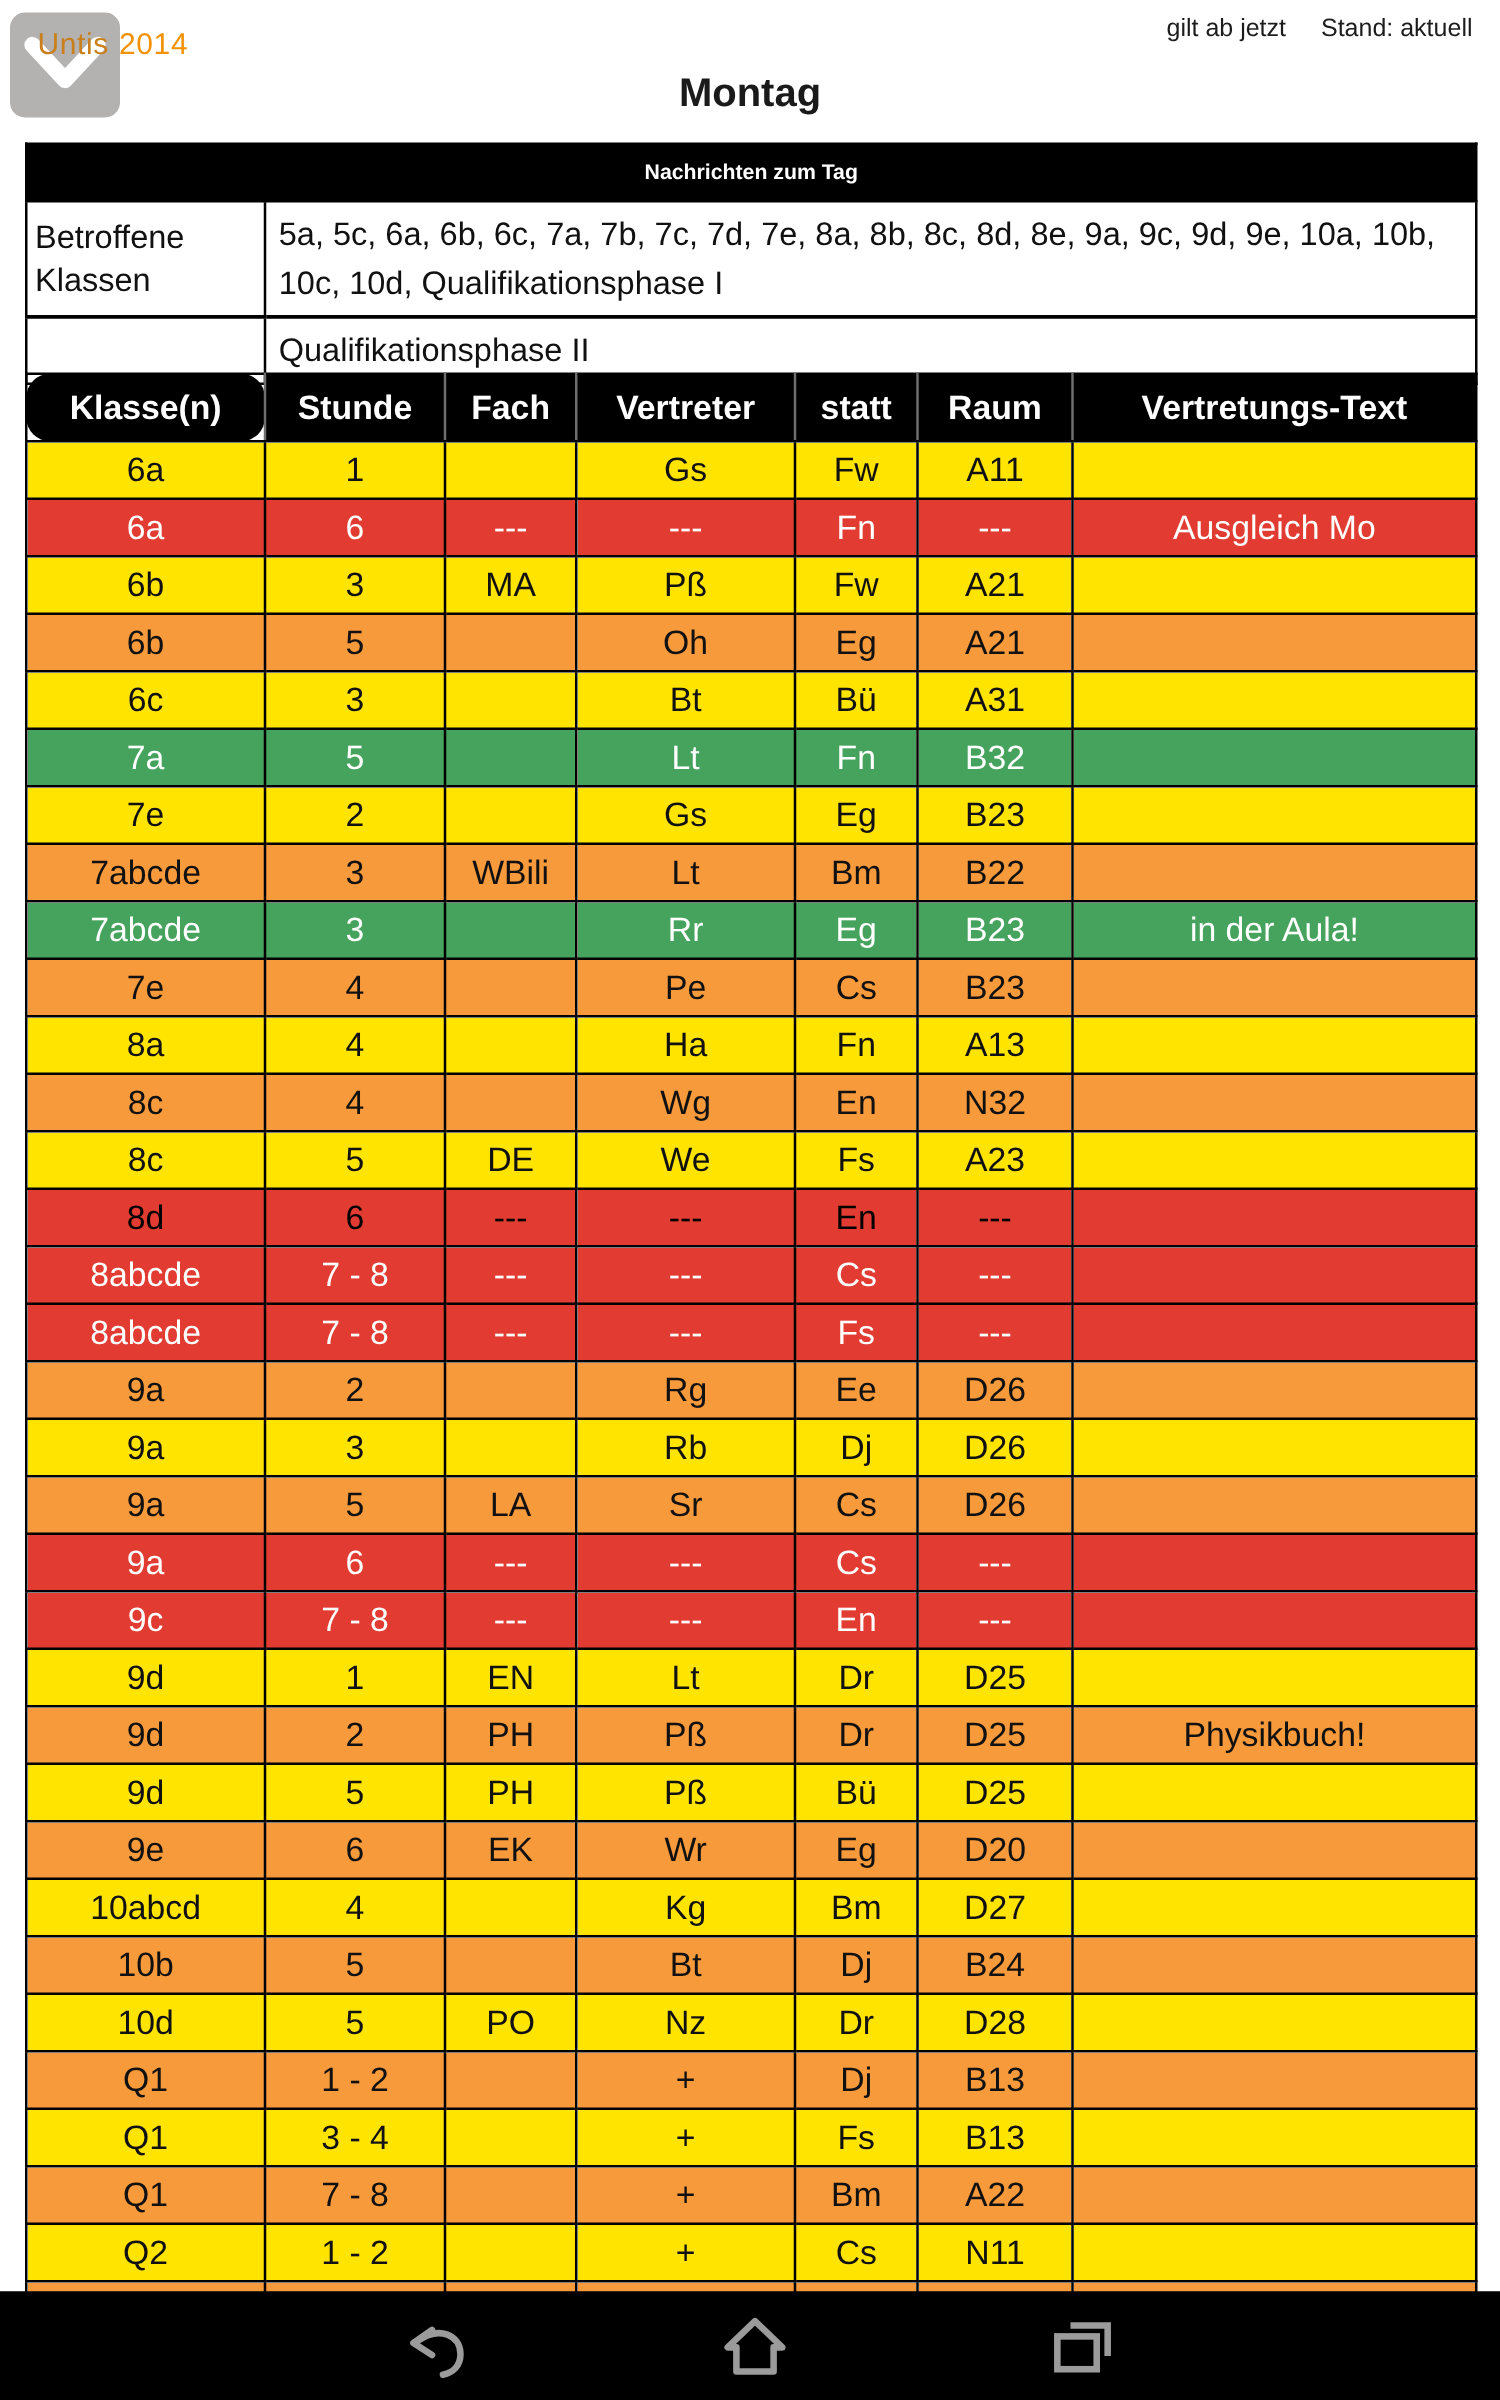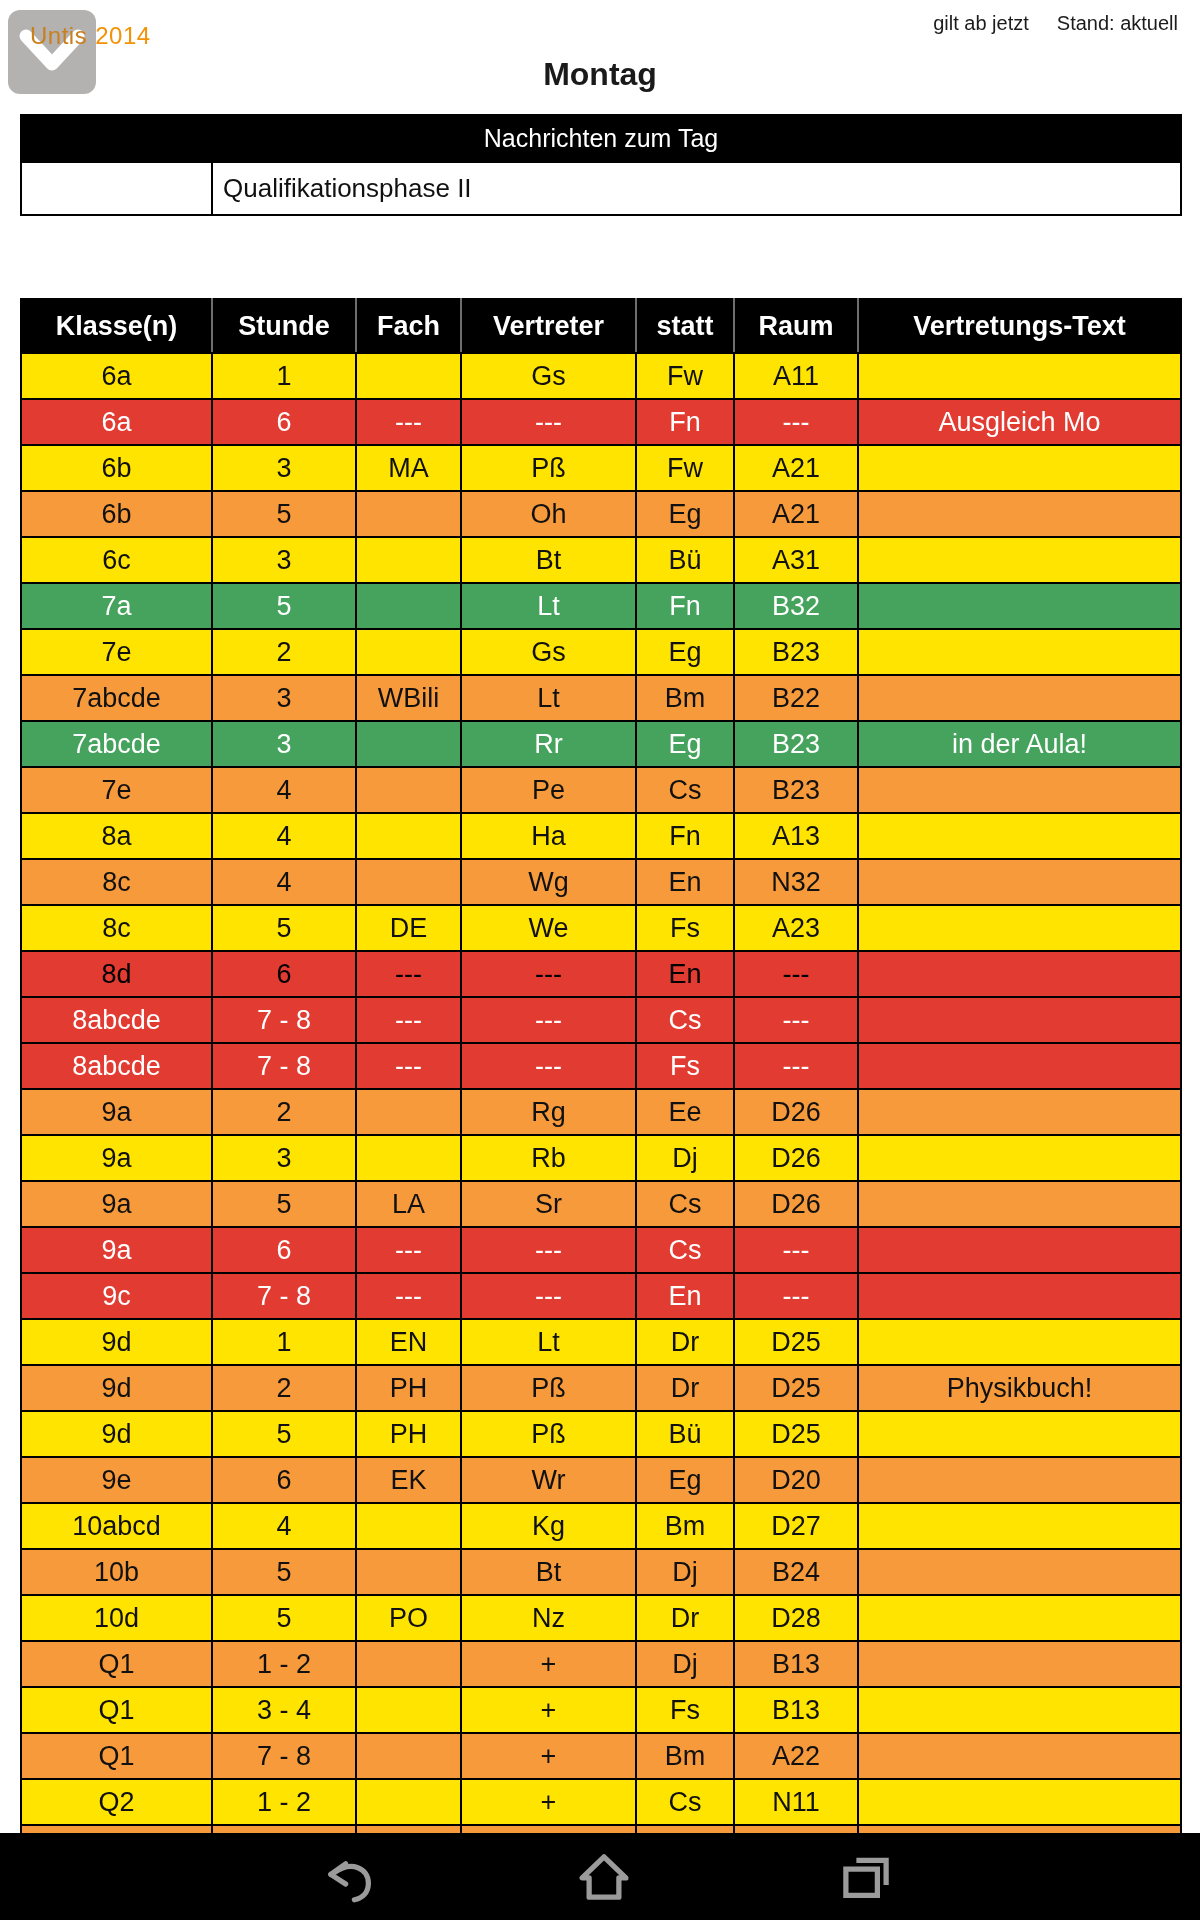--- a/index.html
+++ b/index.html
@@ -33,38 +33,38 @@
     text-align:center;font-size:32px;font-weight:bold;color:#1a1a1a;
   }
   
   .msg-table{
     position:absolute;left:20px;top:114px;width:1160px;
     border-collapse:collapse;table-layout:fixed;
     font-size:26px;
   }
   .msg-table td{border:2px solid #000;vertical-align:middle;}
   .msg-header{
-    background:#000;color:#fff;font-weight:normal;font-size:25px;
+    background:#000;color:#fff;font-weight:bold;font-size:17px;
     text-align:center;height:42px;
   }
   .msg-label{padding:4px 6px;line-height:1.35;}
   .msg-text{padding:6px 10px;line-height:1.5;}
   .msg-row-divider td{border-top:3px solid #000;}
   
   .sub-table{
     position:absolute;left:20px;top:298px;width:1160px;
     border-collapse:collapse;table-layout:fixed;
     font-size:27px;text-align:center;
   }
   .sub-table th{
     background:#000;color:#fff;font-weight:bold;height:50px;
     border-top:2px solid #000;border-bottom:2px solid #000;
     border-left:2px solid #6e6e6e;border-right:2px solid #6e6e6e;
   }
-  .sub-table th:first-child{border-left:2px solid #000;}
+  .sub-table th:first-child{border-left:2px solid #000;border-radius:19px;}
   .sub-table th:last-child{border-right:2px solid #000;}
   .sub-table td{
     height:42px;border:2px solid #000;
     overflow:hidden;white-space:nowrap;
   }
   
   .navbar{
     position:absolute;left:0;bottom:0;width:1200px;height:87px;
     background:#000;z-index:20;
   }
@@ -94,20 +94,24 @@
 <div class="page-title">Montag</div>
 
 <table class="msg-table">
   <colgroup>
       <col style="width:191px">
       <col style="width:969px">
     </colgroup>
   <tbody>
       <tr>
     <td class="msg-header" colspan="2">Nachrichten zum Tag</td>
+  </tr>
+  <tr>
+    <td class="msg-label">Betroffene Klassen</td>
+    <td class="msg-text">5a, 5c, 6a, 6b, 6c, 7a, 7b, 7c, 7d, 7e, 8a, 8b, 8c, 8d, 8e, 9a, 9c, 9d, 9e, 10a, 10b, 10c, 10d, Qualifikationsphase I</td>
   </tr>
   <tr class="msg-row-divider">
     <td class="msg-label"></td>
     <td class="msg-text">Qualifikationsphase II</td>
   </tr>
 </tbody>
   </table>
 
 <table class="sub-table">
   <colgroup>

